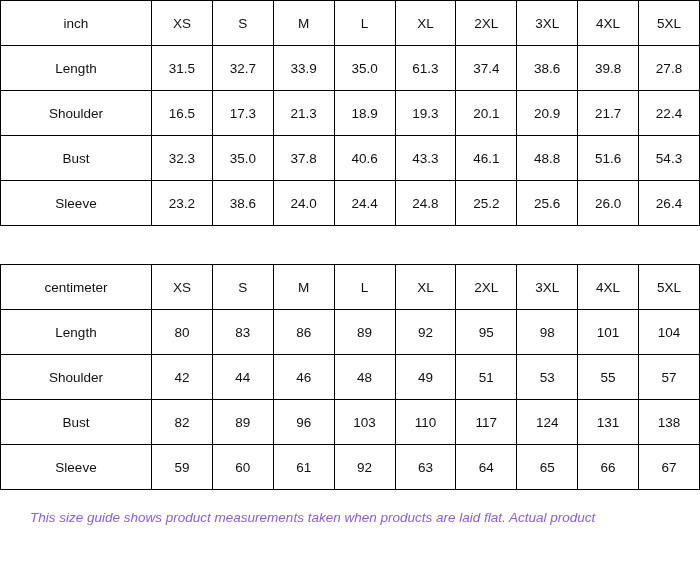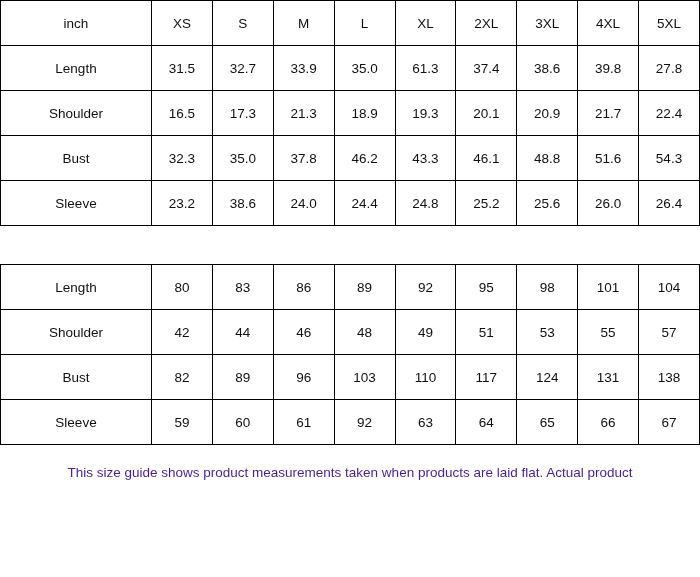--- a/index.html
+++ b/index.html
@@ -41,24 +41,24 @@
   table.size-table td.unit {
     width: 150px;
   }
   
   .spacer {
     height: 38px;
     background: #ffffff;
   }
   .footnote {
     padding: 18px 30px 0 30px;
-    text-align: center;
     font-size: 13.5px;
     line-height: 1.55;
-    color: #4c1d95;
+    color: #8b5cf6;
+    font-style: italic;
   }
   .footnote-line {
     display: block;
   }
 </style>
 </head>
 <body>
 
 <div class="page">
 
@@ -98,21 +98,21 @@
         <td>20.1</td>
         <td>20.9</td>
         <td>21.7</td>
         <td>22.4</td>
       </tr>
       <tr>
         <td class="rowhead">Bust</td>
         <td>32.3</td>
         <td>35.0</td>
         <td>37.8</td>
-        <td>46.2</td>
+        <td>40.6</td>
         <td>43.3</td>
         <td>46.1</td>
         <td>48.8</td>
         <td>51.6</td>
         <td>54.3</td>
       </tr>
       <tr>
         <td class="rowhead">Sleeve</td>
         <td>23.2</td>
         <td>38.6</td>
@@ -125,20 +125,32 @@
         <td>26.4</td>
       </tr>
     </tbody>
   </table>
 
   <div class="spacer"></div>
 
   <table class="size-table">
     <tbody>
       <tr>
+        <td class="unit">centimeter</td>
+        <td>XS</td>
+        <td>S</td>
+        <td>M</td>
+        <td>L</td>
+        <td>XL</td>
+        <td>2XL</td>
+        <td>3XL</td>
+        <td>4XL</td>
+        <td>5XL</td>
+      </tr>
+      <tr>
         <td class="rowhead">Length</td>
         <td>80</td>
         <td>83</td>
         <td>86</td>
         <td>89</td>
         <td>92</td>
         <td>95</td>
         <td>98</td>
         <td>101</td>
         <td>104</td>

